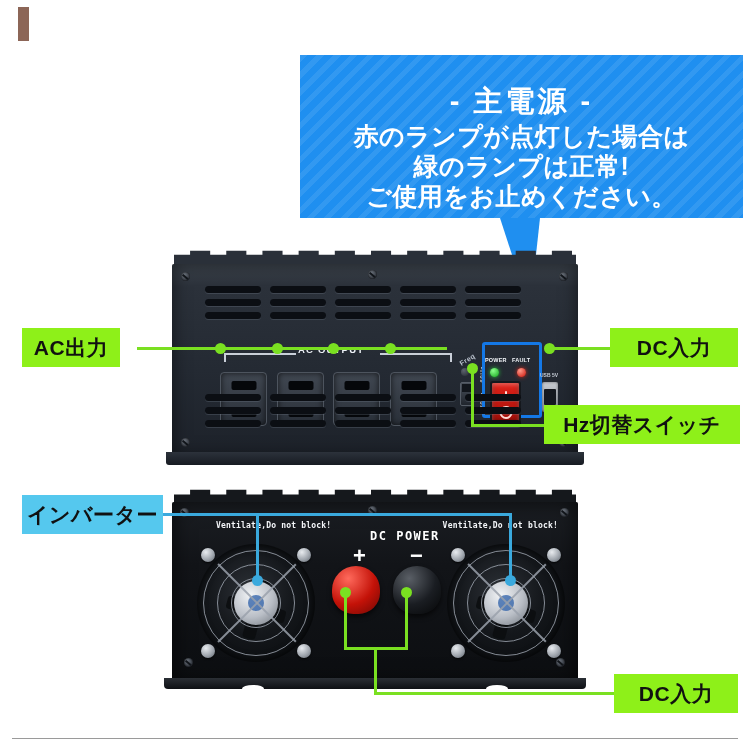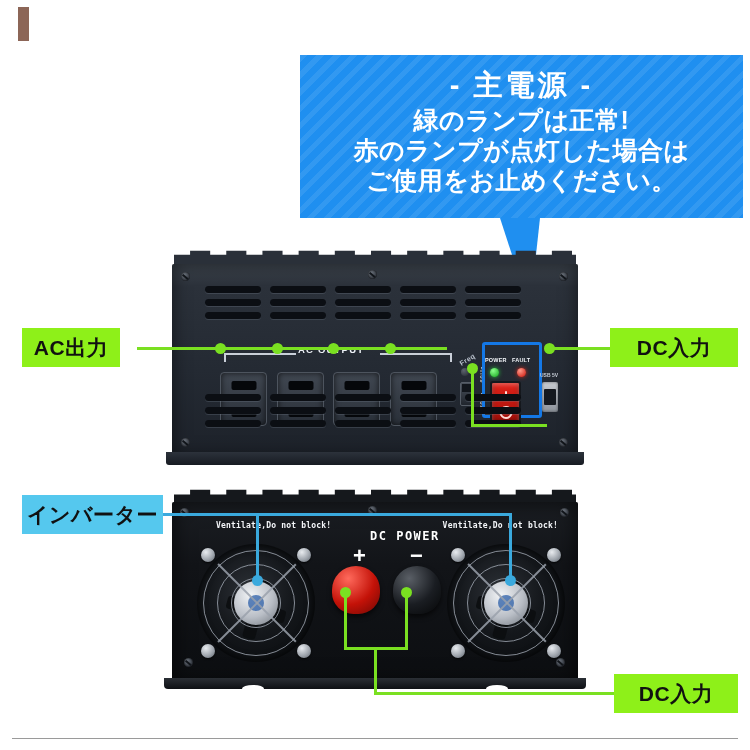--- a/index.html
+++ b/index.html
@@ -18,21 +18,21 @@
   .hdr-title{position:absolute;left:38px;top:8px;font-size:25px;font-weight:bold;color:#3a3a3a;
     letter-spacing:.5px;white-space:nowrap;line-height:34px;}
 
   
   .callout{position:absolute;left:300px;top:55px;width:443px;height:163px;
     background:#1f8ff0;overflow:hidden;}
   .callout::before{content:"";position:absolute;inset:0;
     background:repeating-linear-gradient(135deg,
       rgba(255,255,255,.085) 0px, rgba(255,255,255,.085) 5px,
       rgba(255,255,255,0) 5px, rgba(255,255,255,0) 12px);}
-  .callout-inner{position:relative;z-index:2;text-align:center;padding-top:10px;}
+  .callout-inner{position:relative;z-index:2;text-align:center;padding-top:26px;}
   .co-title{color:#fff;font-size:29px;font-weight:bold;letter-spacing:3px;line-height:40px;}
   .co-line{color:#fff;font-size:25px;font-weight:bold;line-height:30px;letter-spacing:.5px;}
   .callout-tail{position:absolute;left:0;top:218px;width:750px;height:92px;}
 
   
   .unit-top{position:absolute;left:172px;top:248px;width:406px;height:223px;}
   .case-top{position:absolute;left:0;top:16px;width:406px;height:193px;
     background:
       linear-gradient(180deg,#3c434c 0%,#2b313a 12%,#242a33 55%,#1d222a 100%);
     border-radius:2px;
@@ -182,22 +182,22 @@
 
 <div id="stage">
 
   <div class="hdr">
     <div class="hdr-bar"></div>
   </div>
 
   <div class="callout">
     <div class="callout-inner">
       <div class="co-title">- 主電源 -</div>
+      <div class="co-line">赤のランプが点灯した場合は</div>
       <div class="co-line">緑のランプは正常!</div>
-      <div class="co-line">赤のランプが点灯した場合は</div>
       <div class="co-line">ご使用をお止めください。</div>
     </div>
   </div>
   <svg class="callout-tail">
     <polygon points="500,0 540,0 530,92" fill="#1f8ff0"></polygon>
   </svg>
 
   <div class="unit-top">
     <div class="flange-top"></div>
     <div class="case-top">
@@ -398,20 +398,23 @@
   <div class="dot" style="left:401px;top:587px;"></div>
 
   <div class="lbl lbl-green" style="left:22px;top:328px;width:98px;height:39px;">
     <span>AC出力</span>
   </div>
 
   <div class="lbl lbl-green" style="left:610px;top:328px;width:128px;height:39px;">
     <span>DC入力</span>
   </div>
 
+  <div class="lbl lbl-green" style="left:544px;top:405px;width:196px;height:39px;">
+    <span>Hz切替スイッチ</span>
+  </div>
 
   <div class="lbl lbl-cyan" style="left:22px;top:495px;width:141px;height:39px;">
     <span>インバーター</span>
   </div>
 
   <div class="lbl lbl-green" style="left:614px;top:674px;width:124px;height:39px;justify-content:center;">
     <span>DC入力</span>
   </div>
 
   <div class="divider"></div>

